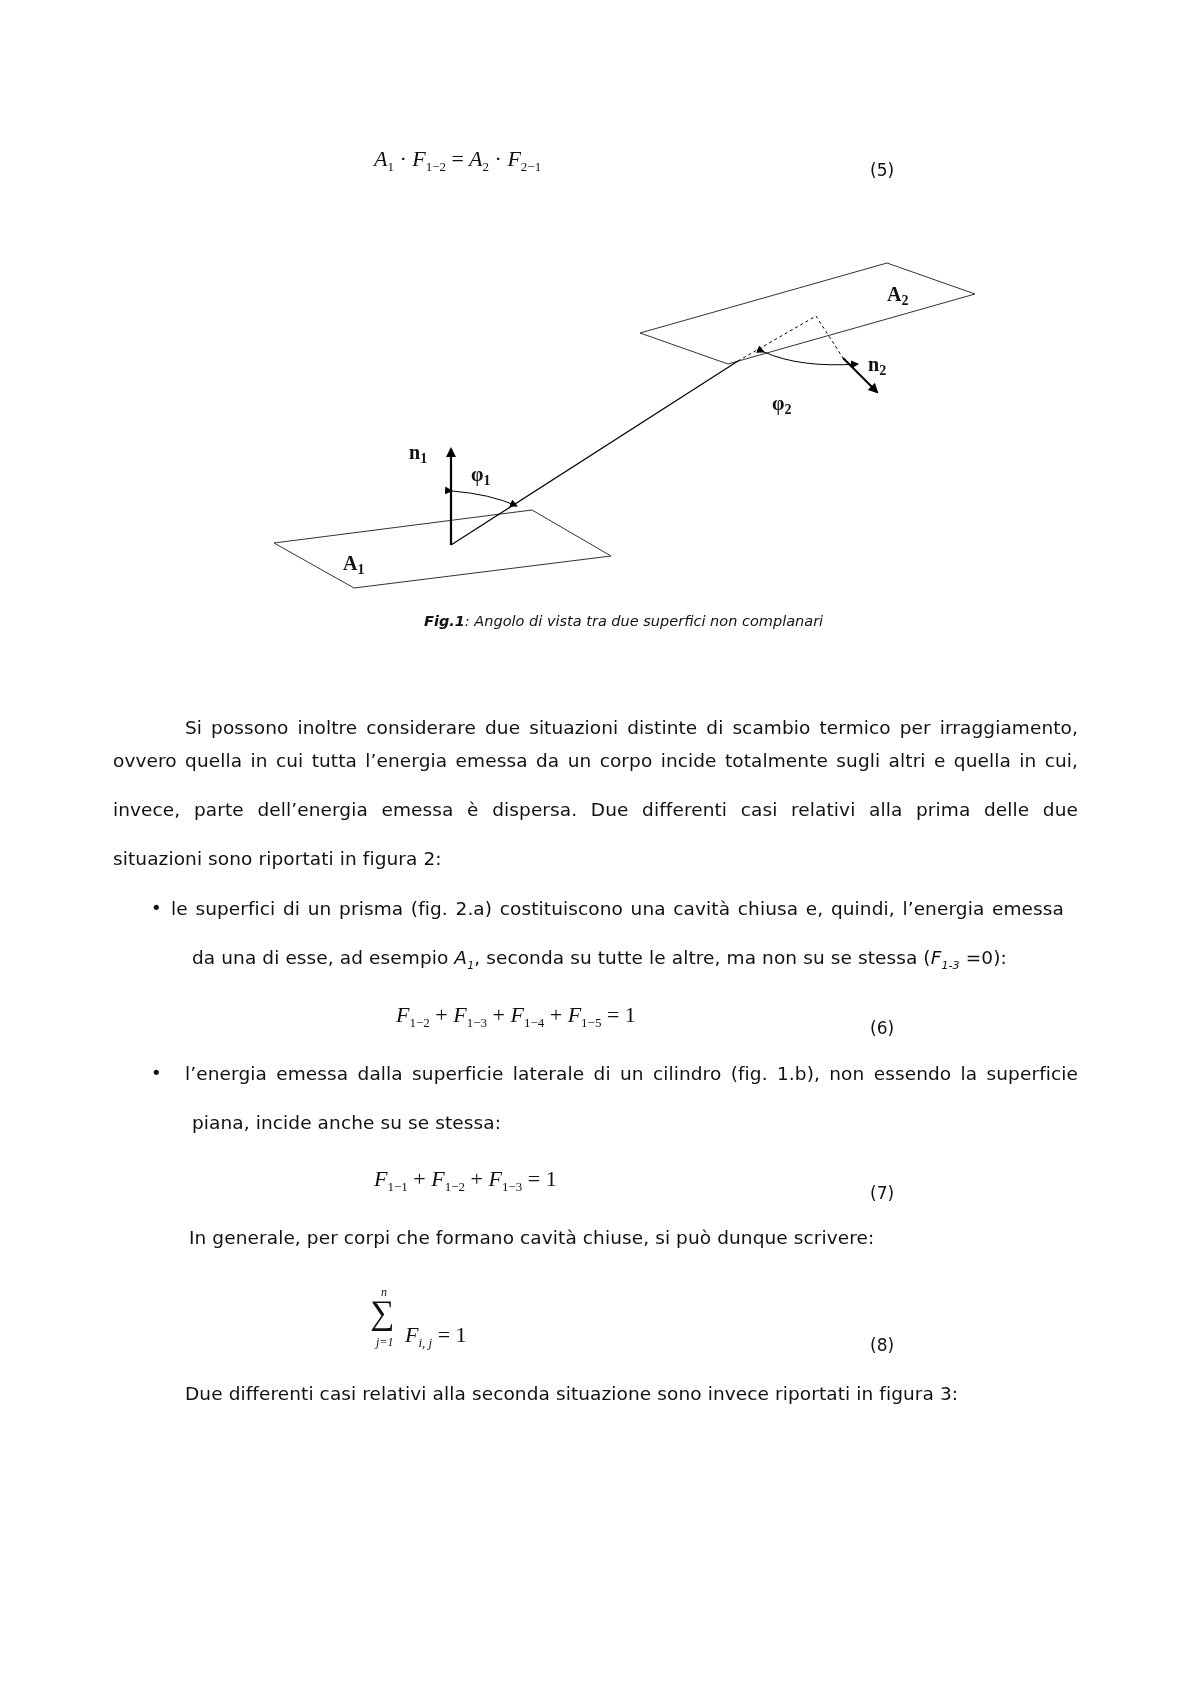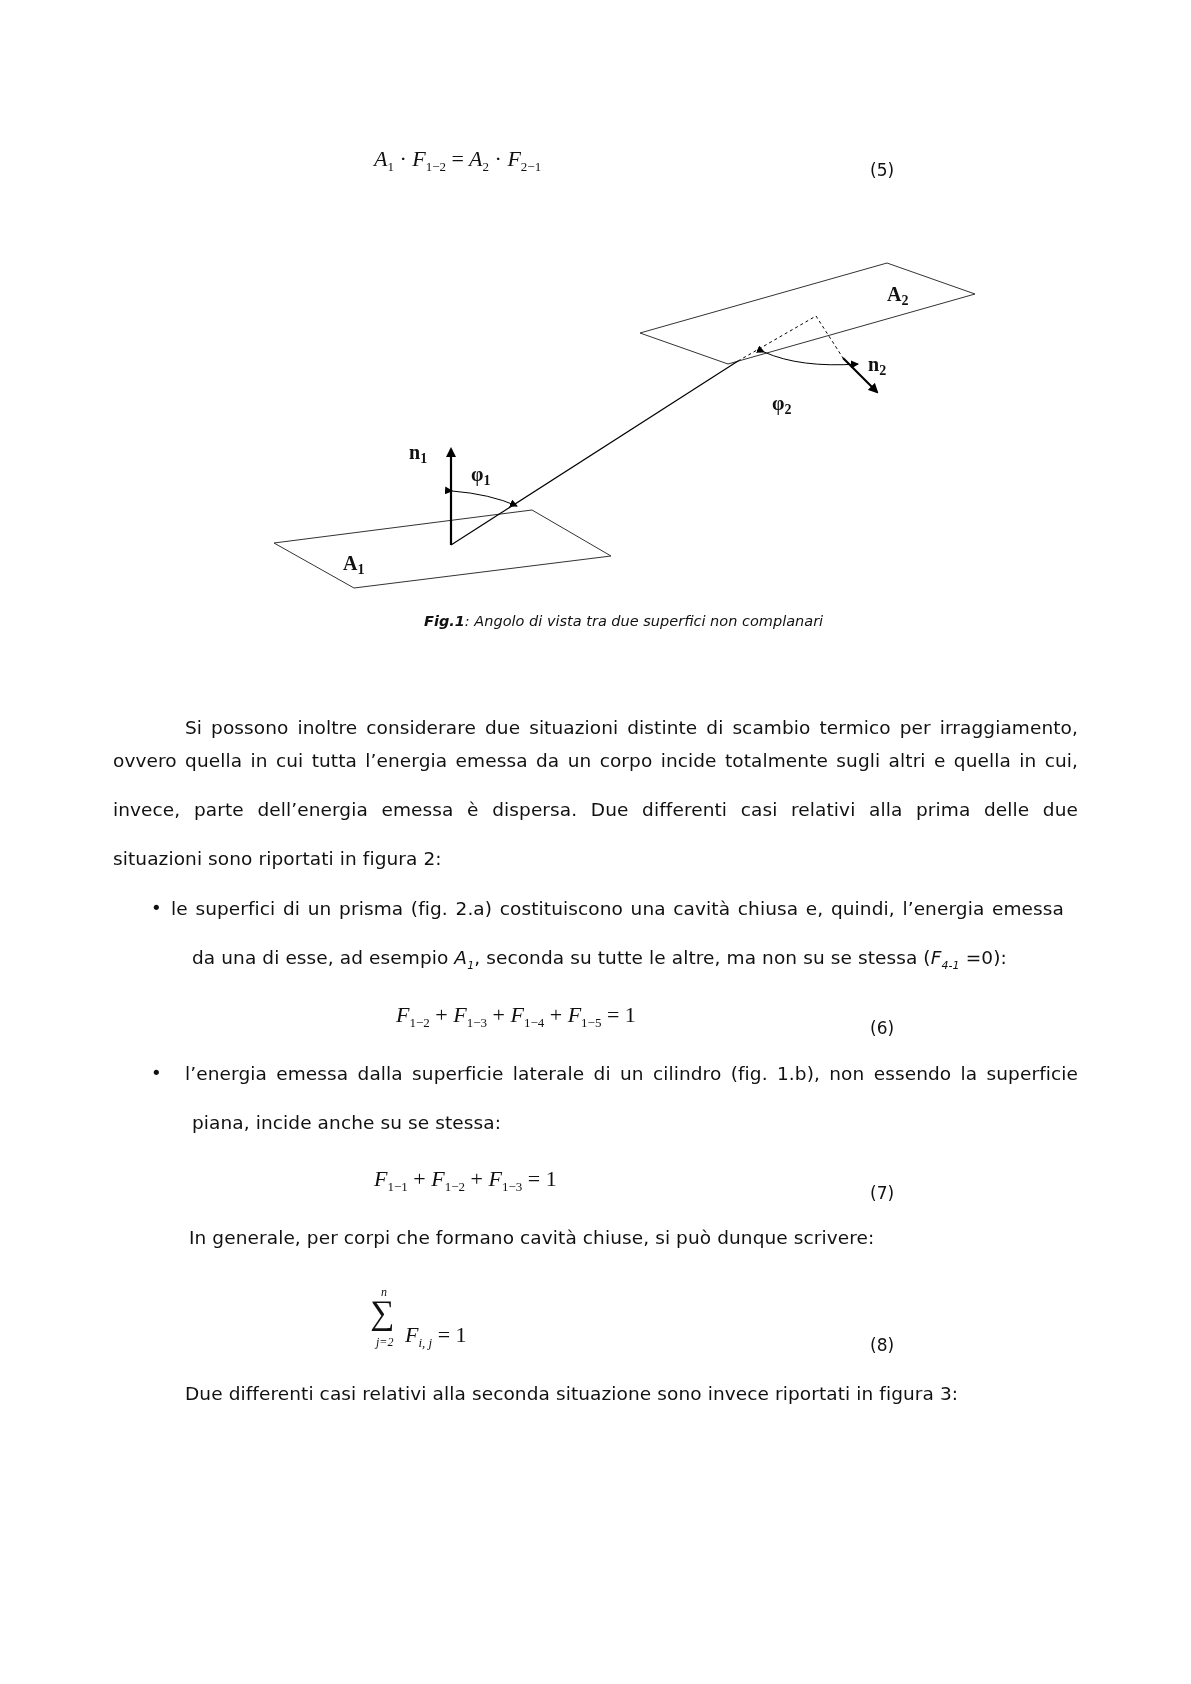--- a/index.html
+++ b/index.html
@@ -86,21 +86,21 @@
 </div>
 
 <div class="abs sans para justify" style="left:185px; top:717px; width:893px;">Si possono inoltre considerare due situazioni distinte di scambio termico per irraggiamento,</div>
 <div class="abs sans para justify" style="left:113px; top:750px; width:965px;">ovvero quella in cui tutta l’energia emessa da un corpo incide totalmente sugli altri e quella in cui,</div>
 <div class="abs sans para justify" style="left:113px; top:799px; width:965px;">invece, parte dell’energia emessa è dispersa. Due differenti casi relativi alla prima delle due</div>
 <div class="abs sans para" style="left:113px; top:848px;">situazioni sono riportati in figura 2:</div>
 
 <div class="abs sans bullet" style="left:151px; top:897px;">•</div>
 <div class="abs sans para justify" style="left:171px; top:898px; width:893px;">le superfici di un prisma (fig. 2.a) costituiscono una cavità chiusa e, quindi, l’energia emessa</div>
 <div class="abs sans para" style="left:192px; top:947px;">
-  <span>da una di esse, ad esempio </span><i>A</i><sub style="font-size:11px; font-style:italic;">1</sub><span>, seconda su tutte le altre, ma non su se stessa (</span><i>F</i><sub style="font-size:11px; font-style:italic;">4-1</sub><span> =0):</span>
+  <span>da una di esse, ad esempio </span><i>A</i><sub style="font-size:11px; font-style:italic;">1</sub><span>, seconda su tutte le altre, ma non su se stessa (</span><i>F</i><sub style="font-size:11px; font-style:italic;">1-3</sub><span> =0):</span>
 </div>
 
 <div class="abs eqn" style="left:396px; top:1002px;">
   <span>F</span><sub>1−2</sub>
   <span class="up">+</span>
   <span>F</span><sub>1−3</sub>
   <span class="up">+</span>
   <span>F</span><sub>1−4</sub>
   <span class="up">+</span>
   <span>F</span><sub>1−5</sub>
@@ -119,20 +119,20 @@
   <span class="up">+</span>
   <span>F</span><sub>1−3</sub>
   <span class="up">= 1</span>
 </div>
 <div class="abs eqnum" style="left:870px; top:1183px;">(7)</div>
 
 <div class="abs sans para" style="left:189px; top:1227px;">In generale, per corpi che formano cavità chiuse, si può dunque scrivere:</div>
 
 <div class="abs small-it" style="left:381px; top:1285px;">n</div>
 <div class="abs sigma" style="left:370px; top:1296px;">∑</div>
-<div class="abs small-it" style="left:376px; top:1335px;">j=2</div>
+<div class="abs small-it" style="left:376px; top:1335px;">j=1</div>
 <div class="abs eqn" style="left:405px; top:1322px;">
   <span>F</span><sub style="font-style:italic;">i, j</sub>
   <span class="up">= 1</span>
 </div>
 <div class="abs eqnum" style="left:870px; top:1335px;">(8)</div>
 
 <div class="abs sans para" style="left:185px; top:1383px;">Due differenti casi relativi alla seconda situazione sono invece riportati in figura 3:</div>
 
 </body></html>

